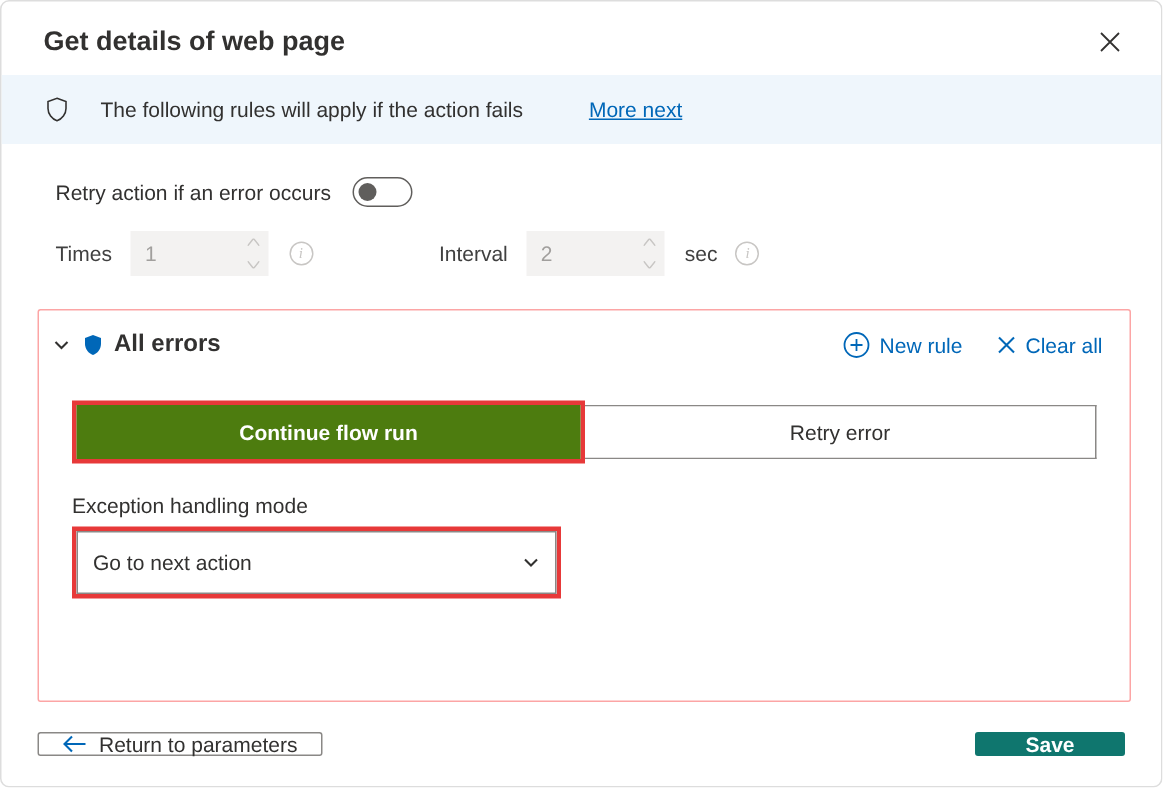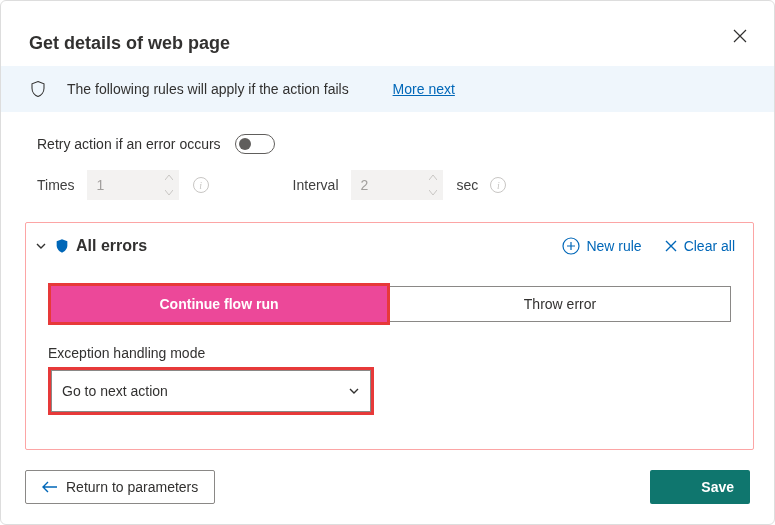--- a/index.html
+++ b/index.html
@@ -21,21 +21,20 @@
   }
   .header {
     display: flex;
     justify-content: space-between;
     align-items: center;
     padding: 16px 24px 12px 28px;
   }
   .title {
     font-size: 18px;
     font-weight: 600;
-    margin-top: 16px;
   }
   .close-btn {
     width: 20px;
     height: 20px;
     cursor: pointer;
     display: flex;
     align-items: center;
     justify-content: center;
   }
   .notice {
@@ -171,21 +170,21 @@
   }
   .seg-opt {
     flex: 1;
     display: flex;
     align-items: center;
     justify-content: center;
     font-weight: 600;
     cursor: pointer;
   }
   .seg-active {
-    background: #ec4899;
+    background: #4d7c0f;
     color: #fff;
   }
   .seg-inactive {
     background: #fff;
     color: #323130;
     font-weight: 400;
   }
   .field-label {
     margin: 20px 22px 6px 22px;
   }
@@ -204,27 +203,27 @@
     width: 326px;
   }
   .footer {
     display: flex;
     justify-content: space-between;
     align-items: center;
     padding: 20px 24px;
     border-top: 0;
   }
   .btn {
-    height: 34px;
+    height: 16px;
     min-width: 100px;
     padding: 0 16px;
     border-radius: 2px;
     display: inline-flex;
     align-items: center;
-    justify-content: flex-end;
+    justify-content: center;
     gap: 8px;
     cursor: pointer;
     font-size: 14px;
   }
   .btn-outline {
     border: 1px solid #8a8886;
     background: #fff;
   }
   .btn-primary {
     border: none;
@@ -334,21 +333,21 @@
       </div>
     </div>
 
     <div class="seg-wrapper">
       <div class="hlbox" style="display:inline-block; width:342px;">
         <div class="seg" style="border:none;">
           <div class="seg-opt seg-active">Continue flow run</div>
         </div>
       </div><div style="display:inline-block; width:calc(100% - 342px); vertical-align:top; margin-top:3px;">
         <div class="seg" style="border-left:none; height:36px;">
-          <div class="seg-opt seg-inactive">Throw error</div>
+          <div class="seg-opt seg-inactive">Retry error</div>
         </div>
       </div>
     </div>
 
     <div class="field-label">Exception handling mode</div>
     <div class="dd-wrapper">
       <div class="hlbox">
         <div class="dropdown">
           <span>Go to next action</span>
           <svg width="12" height="12" viewBox="0 0 12 12">

